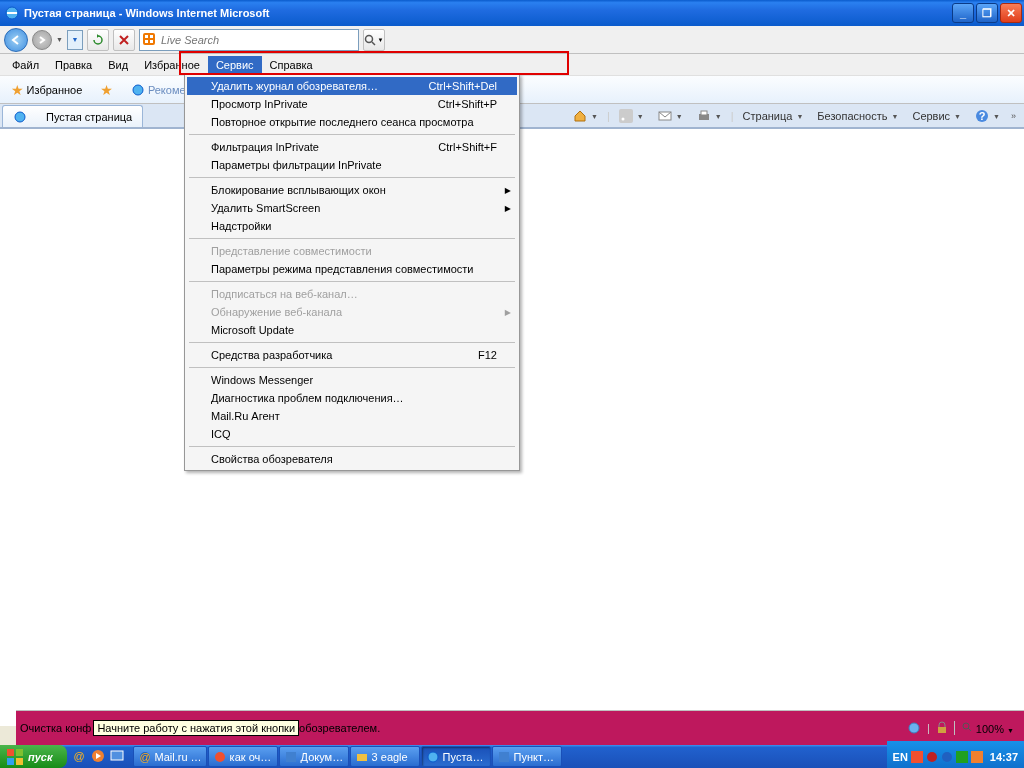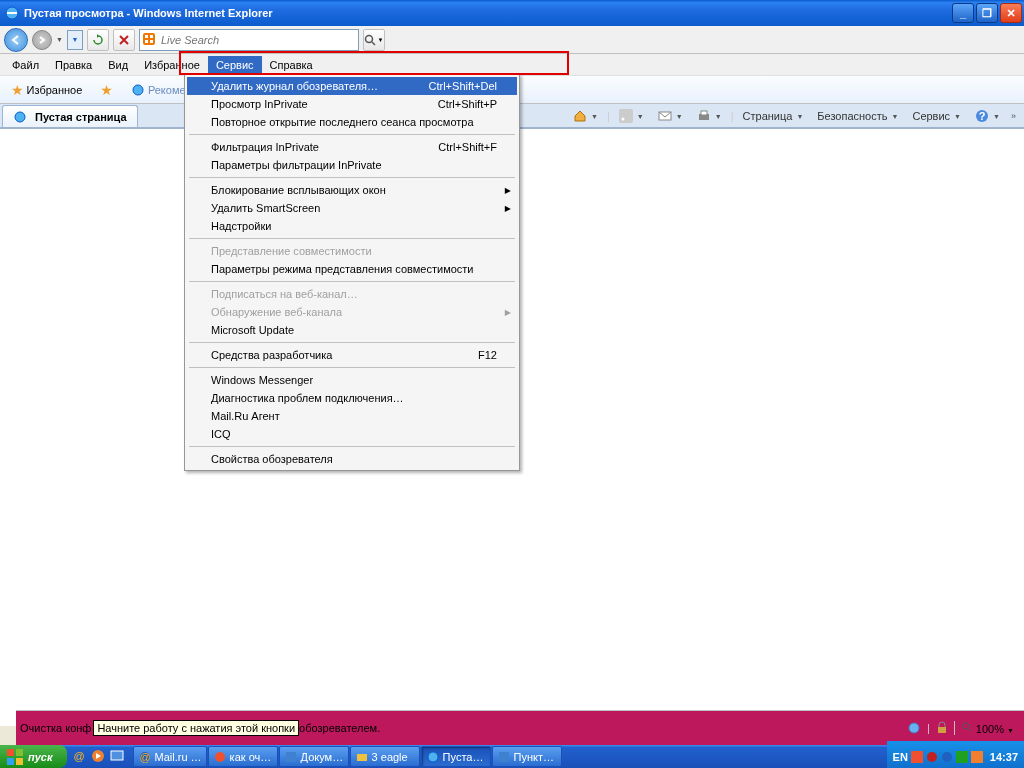--- a/index.html
+++ b/index.html
@@ -27,21 +27,21 @@
 .menubar { height:22px; background:#f0f0f0; display:flex; align-items:center; padding:0 4px; border-bottom:1px solid #e0e0e0; position:relative; }
 .menuitem { padding:3px 8px; cursor:default; }
 .menuitem.active { background:#316ac5; color:#fff; }
 
 .favbar { height:28px; background:linear-gradient(to bottom,#fbfdff,#e7f1fc); display:flex; align-items:center; padding:2px 4px; gap:4px; border-bottom:1px solid #c0c0c0; }
 .favbar .star { color:#f0a030; font-size:14px; }
 .favbar .favbtn { padding:2px 6px; display:flex; align-items:center; gap:3px; border:1px solid transparent; }
 .favbar .reclink { color:#6a8cbf; }
 
 .tabstrip { height:24px; background:#dbe6f4; display:flex; align-items:flex-end; padding:0 2px; border-bottom:1px solid #a0b4d0; }
-.tab { height:22px; padding:0 10px; display:flex; align-items:center; gap:8px; background:linear-gradient(to bottom,#fff,#eaf2fb); border:1px solid #9bb6d8; border-bottom:none; border-radius:3px 3px 0 0;font-weight:bold; }
+.tab { height:22px; padding:0 10px; display:flex; align-items:center; gap:19px; background:linear-gradient(to bottom,#fff,#eaf2fb); border:1px solid #9bb6d8; border-bottom:none; border-radius:3px 3px 0 0; }
 .tabstrip .spacer { flex:1; }
 .cmdbar { display:flex; align-items:center; gap:4px; height:22px; padding-right:4px; }
 .cmd { padding:2px 5px; display:flex; align-items:center; gap:2px; color:#333; }
 .cmd .dd { font-size:7px; color:#555; margin-left:2px; }
 
 .content { position:absolute; top:128px; left:0; right:0; bottom:42px; background:#fff; border-top:1px solid #a0b4d0; }
 
 .dropdown { position:absolute; top:74px; left:184px; width:336px; background:#f5f5f5; border:1px solid #979797; box-shadow:2px 2px 3px rgba(0,0,0,0.3); padding:2px; z-index:10; }
 .dropdown .mi { height:18px; display:flex; align-items:center; padding:0 20px 0 24px; white-space:nowrap; position:relative; }
 .dropdown .mi.sel { background:#316ac5; color:#fff; }
@@ -72,21 +72,21 @@
 </head>
 <body>
 
 <div class="titlebar">
   <span class="ie-icon">
     <svg width="16" height="16">
         <circle cx="8" cy="8" r="6" fill="#4fb2f0" stroke="#0a5bcc"></circle>
         <path d="M3 8 h10" stroke="#fff" stroke-width="2"></path>
       </svg>
   </span>
-  <span class="title">Пустая просмотра - Windows Internet Explorer</span>
+  <span class="title">Пустая страница - Windows Internet Microsoft</span>
   <div class="winbtn">_</div>
   <div class="winbtn">❐</div>
   <div class="winbtn close">✕</div>
 </div>
 
 <div class="navbar">
   <div class="navbtn back">
     <svg width="12" height="12">
         <path d="M8 2 L3 6 L8 10" fill="none" stroke="#fff" stroke-width="2"></path>
       </svg>

